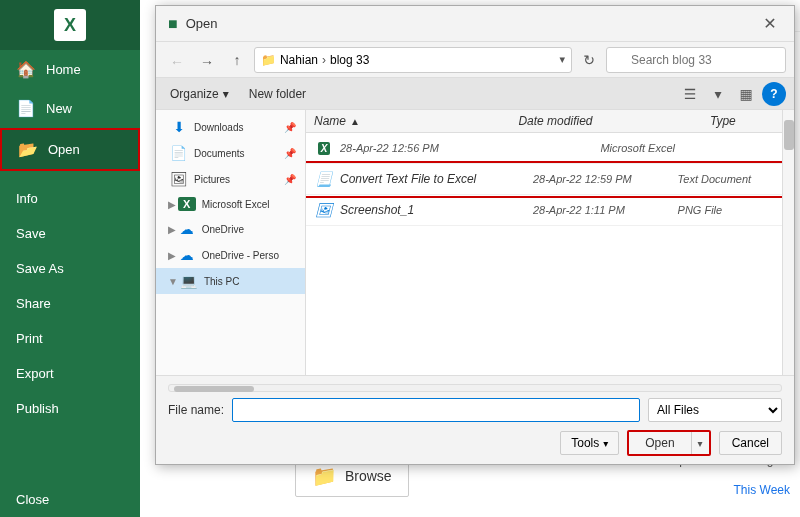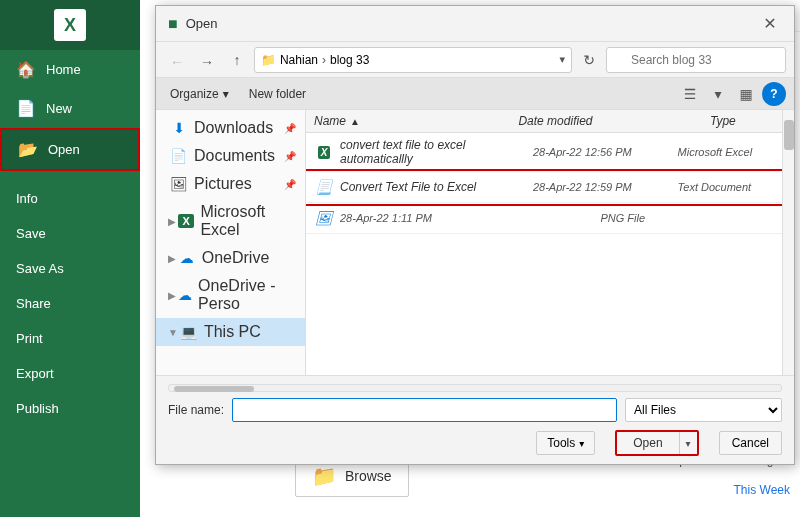--- a/index.html
+++ b/index.html
@@ -253,21 +253,21 @@
       cursor: pointer;
       font-size: 12px;
       color: #333;
     }
     .left-item.selected { background: #cce4f7; }
     .left-item .left-icon {
       margin-right: 6px;
       font-size: 14px;
       width: 18px; text-align: center;
     }
-    .left-item-label { font-size: 16px; }
+    .left-item-label { font-size: 10px; }
     .left-expand-btn {
       font-size: 10px;
       color: #888;
       margin-right: 2px;
     }
 
     
     .dialog-right {
       flex: 1;
       display: flex;
@@ -335,32 +335,32 @@
       flex: 1;
       height: 24px;
       border: 1px solid #0078d7;
       border-radius: 2px;
       padding: 0 6px;
       font-size: 12px;
       outline: none;
       background: white;
     }
     .filetype-select {
-      width: 157px;
+      width: 134px;
       height: 24px;
       border: 1px solid #ccc;
       border-radius: 2px;
       font-size: 12px;
       padding: 0 4px;
       background: white;
     }
     .buttons-row {
       display: flex; align-items: center;
       justify-content: flex-end;
-      gap: 20px;
+      gap: 8px;
     }
     .tools-btn {
       display: flex; align-items: center;
       padding: 4px 10px;
       border: 1px solid #ccc;
       background: #f5f5f5;
       border-radius: 2px;
       cursor: pointer;
       font-size: 12px;
     }
@@ -497,20 +497,23 @@
   <div class="sidebar-item">
     <span>Print</span>
   </div>
   <div class="sidebar-item">
     <span>Export</span>
   </div>
   <div class="sidebar-item">
     <span>Publish</span>
   </div>
   <div class="sidebar-spacer"></div>
+  <div class="sidebar-item">
+    <span>Close</span>
+  </div>
 </div>
 
 <div class="main-area">
   <div class="excel-bg">
 
     <div class="bg-convert-title">Convert ` File to Excel</div>
 
     <div class="excel-bg-info">Info</div>
 
     <div class="bg-search-blog">
@@ -647,38 +650,38 @@
             <span>Type</span>
           </div>
         </div>
 
         <div class="file-list">
 
           <div class="file-row">
             <div class="file-icon">
               <span style="background:#217346;color:white;font-size:10px;font-weight:bold;padding:1px 3px;border-radius:2px;">X</span>
             </div>
-            <div class="file-name">convert text file to excel automaticallly</div>
             <div class="file-date">28-Apr-22 12:56 PM</div>
             <div class="file-type">Microsoft Excel</div>
           </div>
 
           <div class="file-row red-outline">
             <div class="file-icon">
               <span style="color:#555;font-size:14px;">📃</span>
             </div>
             <div class="file-name">Convert Text File to Excel</div>
             <div class="file-date">28-Apr-22 12:59 PM</div>
             <div class="file-type">Text Document</div>
           </div>
 
           <div class="file-row">
             <div class="file-icon">
               <span style="color:#0078d7;font-size:14px;">🖼</span>
             </div>
+            <div class="file-name">Screenshot_1</div>
             <div class="file-date">28-Apr-22 1:11 PM</div>
             <div class="file-type">PNG File</div>
           </div>
         </div>
       </div>
 
       <div class="right-scrollbar">
         <div class="right-scrollbar-thumb"></div>
       </div>
     </div>

